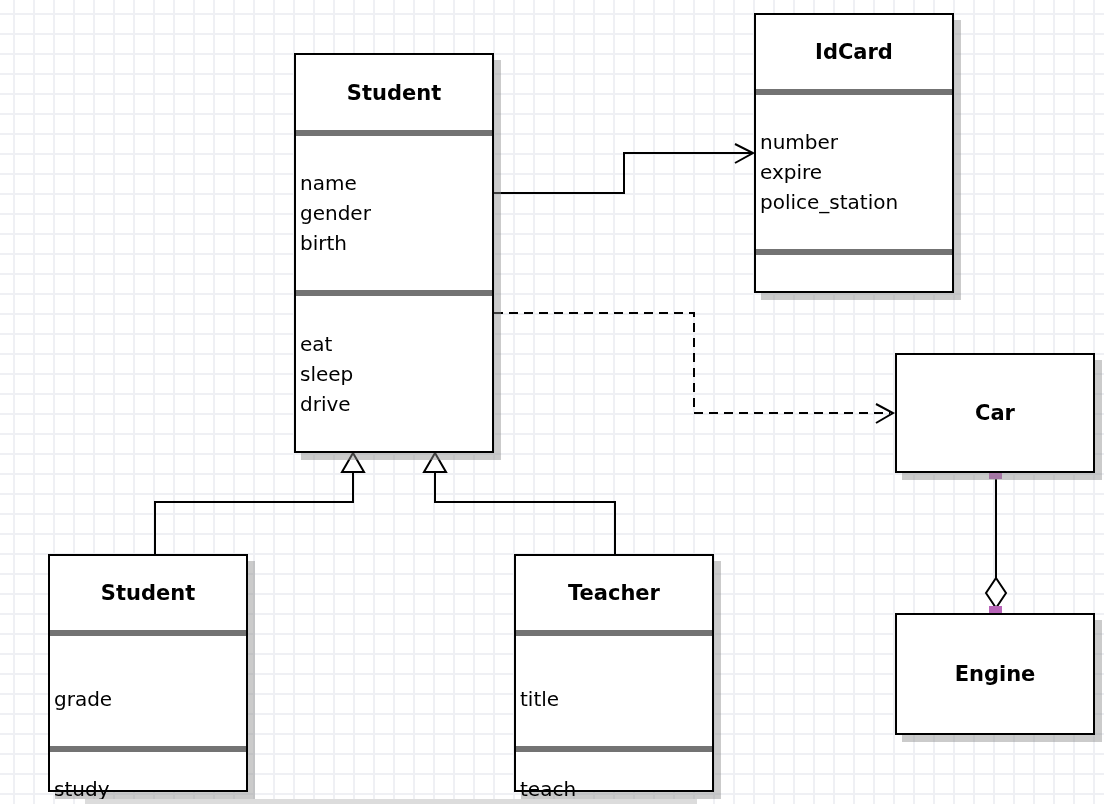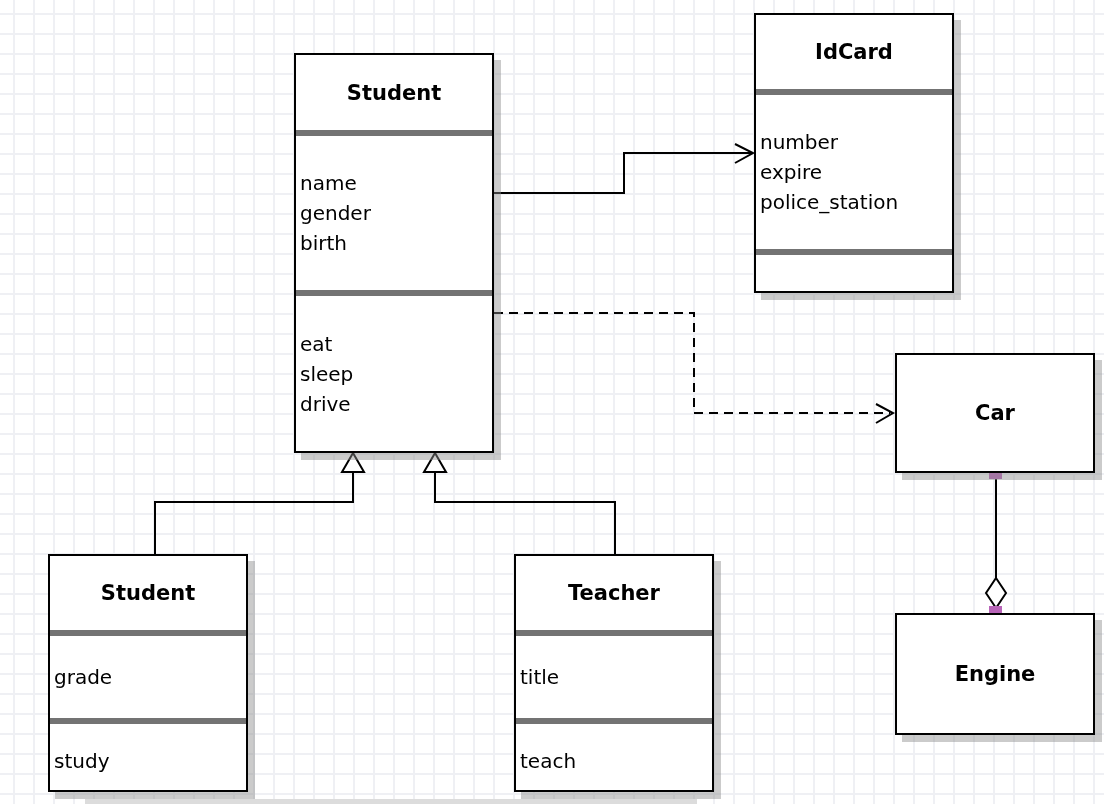--- a/index.html
+++ b/index.html
@@ -59,21 +59,21 @@
   .person .sec-methods { height: 155px; }
   
   .idcard  { left: 754px; top: 13px;  width: 200px; height: 280px; }
   .idcard .uml-title   { height: 80px; }
   .idcard .sec-attrs   { height: 160px; }
   .idcard .sec-methods { height: 36px; }
   
   .student { left: 48px;  top: 554px; width: 200px; height: 238px; }
   .teacher { left: 514px; top: 554px; width: 200px; height: 238px; }
   .student .uml-title, .teacher .uml-title { height: 80px; }
-  .student .sec-attrs,  .teacher .sec-attrs  { height: 88px; }
+  .student .sec-attrs,  .teacher .sec-attrs  { height: 100px; margin-top: 16px; }
   .student .sec-methods,.teacher .sec-methods{ height: 74px; }
   
   .car     { left: 895px; top: 353px; width: 200px; height: 120px; }
   .engine  { left: 895px; top: 613px; width: 200px; height: 122px; }
   .car .uml-title, .engine .uml-title { height: 100%; }
   .page-edge-shadow {
     position: absolute;
     left: 85px; top: 799px;
     width: 612px; height: 5px;
     background: #dcdcdc;

